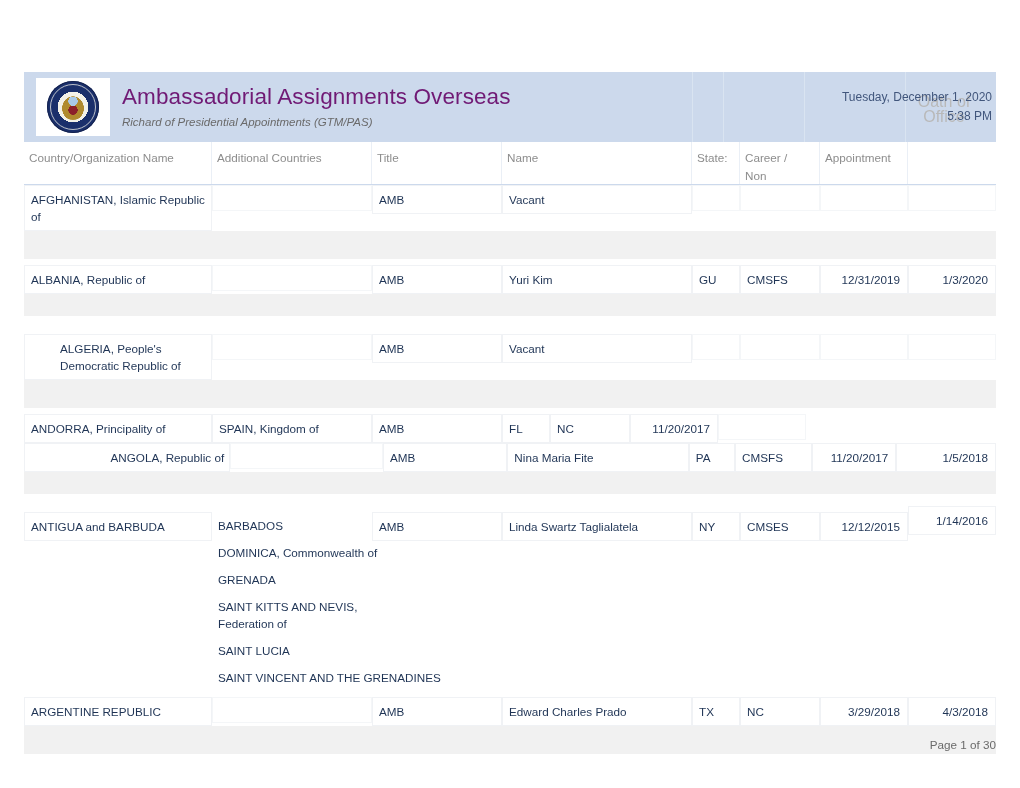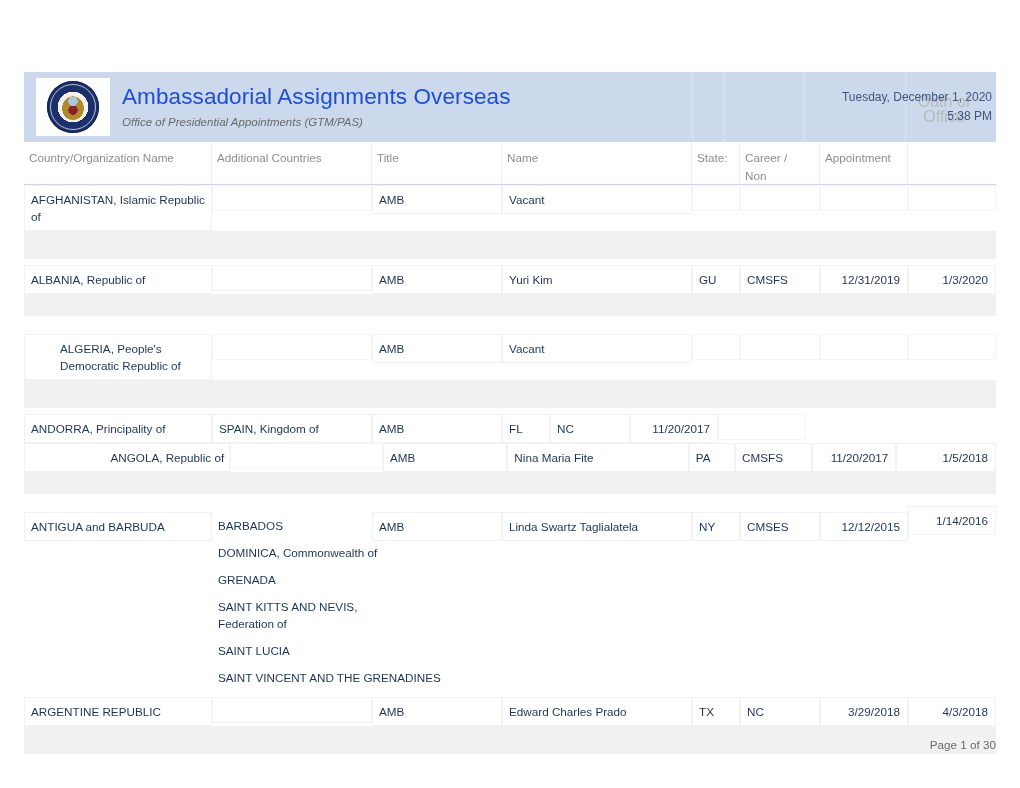--- a/index.html
+++ b/index.html
@@ -90,21 +90,21 @@
   }
 
   .title-block {
     position: absolute;
     left: 98px;
     top: 10px;
   }
   .report-title {
     font-size: 22.5px;
     font-weight: 400;
-    color: #1d4ed8;
+    color: #701a75;
     letter-spacing: .1px;
     line-height: 30px;
     white-space: nowrap;
   }
   .report-subtitle {
     font-size: 11.5px;
     font-style: italic;
     color: #6a6a6a;
     line-height: 16px;
     margin-top: 2px;
@@ -215,21 +215,21 @@
         <div class="hc3"></div>
         <div class="hc4"></div>
     </div>
 
     <div class="seal-wrap">
       <div class="seal"></div>
     </div>
 
     <div class="title-block">
       <div class="report-title">Ambassadorial Assignments Overseas</div>
-      <div class="report-subtitle">Office of Presidential Appointments (GTM/PAS)</div>
+      <div class="report-subtitle">Richard of Presidential Appointments (GTM/PAS)</div>
     </div>
 
     <div class="oath-header">Oath of Office</div>
 
     <div class="datetime">
       <div>Tuesday, December 1, 2020</div>
       <div>5:38 PM</div>
     </div>
   </div>
 

